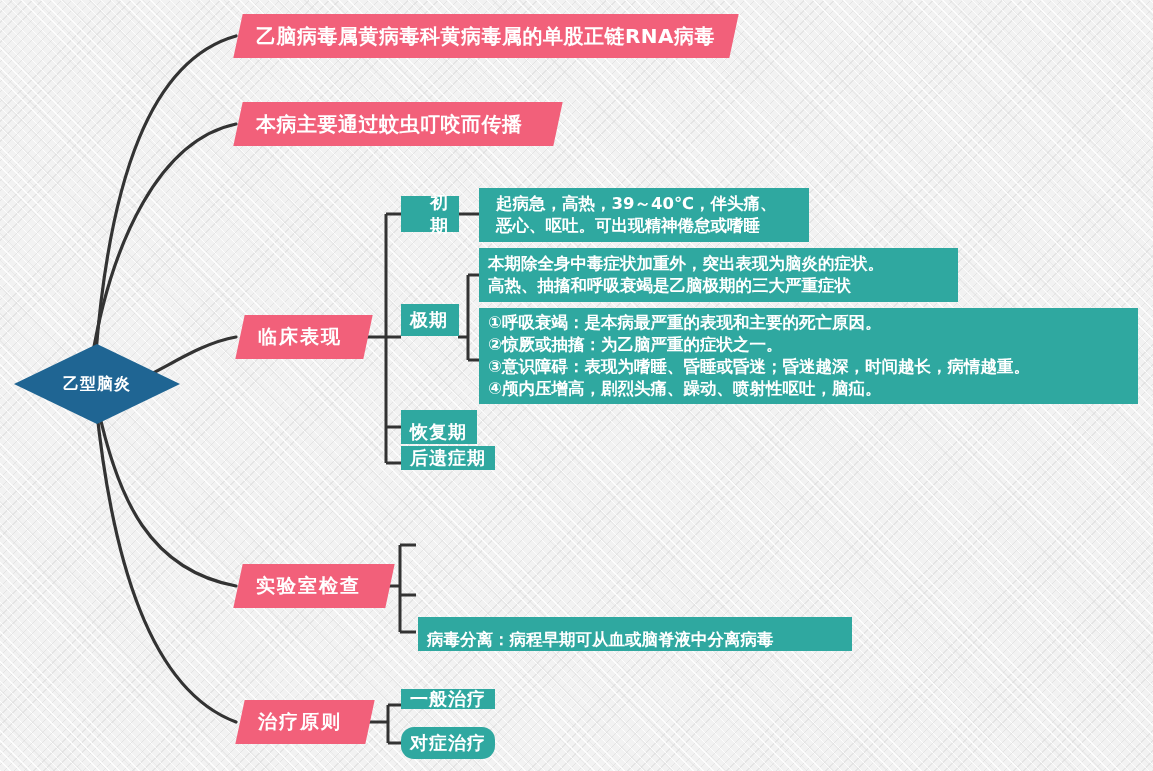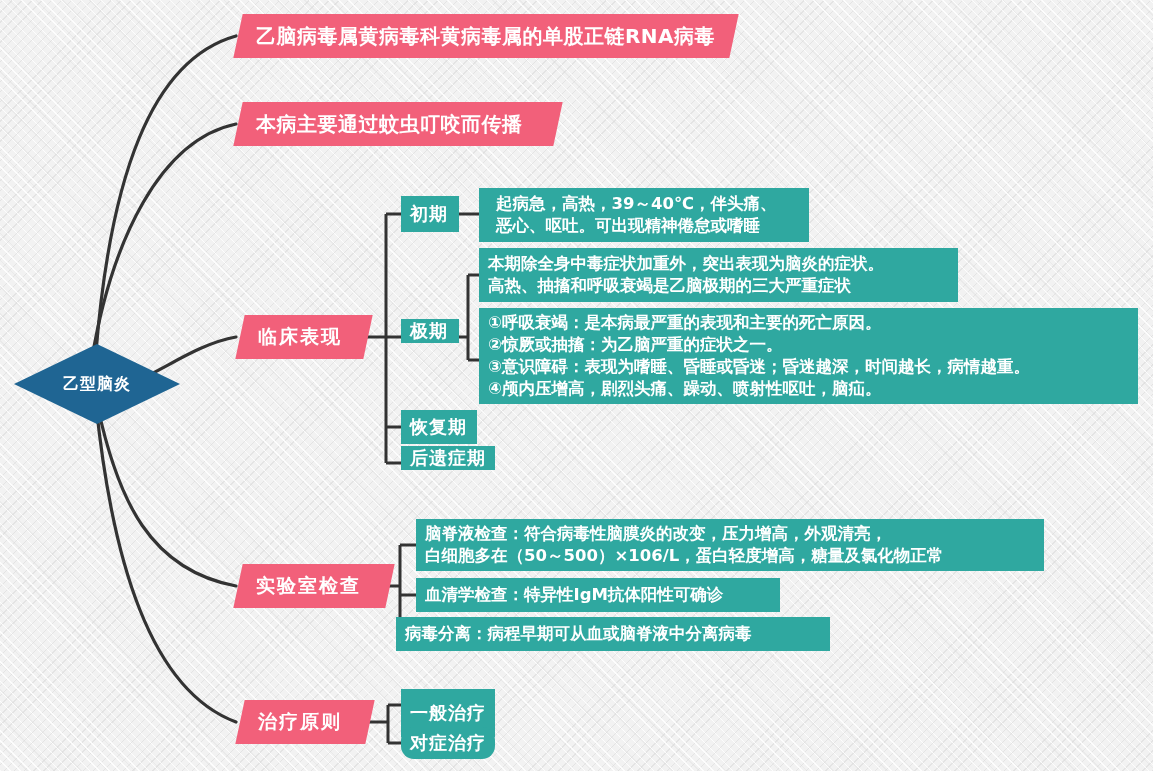--- a/index.html
+++ b/index.html
@@ -103,27 +103,27 @@
   </div>
 
   <div class="node pink big" style="left:238px;top:102px;width:320px;height:44px;">
     <span>本病主要通过蚊虫叮咬而传播</span>
   </div>
 
   <div class="node pink mid" style="left:240px;top:315px;width:128px;height:44px;">
     <span>临床表现</span>
   </div>
 
-  <div class="node teal lbl" style="left:401px;top:196px;width:58px;height:36px;">
+  <div class="node teal lbl" style="left:401px;top:196px;width:58px;height:36px;padding-left:20px;">
     <span>初期</span>
   </div>
-  <div class="node teal lbl" style="left:401px;top:319px;width:58px;height:24px;">
+  <div class="node teal lbl" style="left:401px;top:304px;width:58px;height:32px;">
     <span>极期</span>
   </div>
-  <div class="node teal lbl" style="left:401px;top:410px;width:76px;height:34px;">
+  <div class="node teal lbl" style="left:401px;top:410px;width:76px;height:34px;align-items:flex-end;">
     <span>恢复期</span>
   </div>
   <div class="node teal lbl" style="left:401px;top:446px;width:94px;height:24px;">
     <span>后遗症期</span>
   </div>
 
   <div class="node teal txt multi" style="left:479px;top:188px;width:330px;height:54px;white-space:pre-line;padding-left:8px;">
     <span>起病急，高热，39～40℃，伴头痛、
 恶心、呕吐。可出现精神倦怠或嗜睡</span>
   </div>
@@ -137,35 +137,28 @@
 
   <div class="node teal txt multi" style="left:479px;top:248px;width:479px;height:54px;white-space:pre-line;">
     <span>本期除全身中毒症状加重外，突出表现为脑炎的症状。
 高热、抽搐和呼吸衰竭是乙脑极期的三大严重症状</span>
   </div>
 
   <div class="node pink mid" style="left:238px;top:564px;width:152px;height:44px;">
     <span>实验室检查</span>
   </div>
 
-  <div class="node teal txt multi" style="left:416px;top:519px;width:628px;height:52px;white-space:pre-line;">
-    <span>脑脊液检查：符合病毒性脑膜炎的改变，压力增高，外观清亮，
-白细胞多在（50～500）×106/L，蛋白轻度增高，糖量及氯化物正常</span>
-  </div>
-  <div class="node teal txt" style="left:416px;top:578px;width:364px;height:34px;">
-    <span>血清学检查：特异性IgM抗体阳性可确诊</span>
-  </div>
-  <div class="node teal txt" style="left:396px;top:617px;width:434px;height:34px;">
+  <div class="node teal txt" style="left:418px;top:617px;width:434px;height:34px;align-items:flex-end;">
     <span>病毒分离：病程早期可从血或脑脊液中分离病毒</span>
   </div>
 
   <div class="node pink mid" style="left:240px;top:700px;width:130px;height:44px;">
     <span>治疗原则</span>
   </div>
 
-  <div class="node teal lbl" style="left:401px;top:689px;width:94px;height:48px;">
+  <div class="node teal lbl" style="left:401px;top:689px;width:94px;height:20px;">
     <span>一般治疗</span>
   </div>
   <div class="node teal lbl" style="left:401px;top:727px;width:94px;height:32px;border-radius:13px;">
     <span>对症治疗</span>
   </div>
 
 </div>
 
 </body></html>

